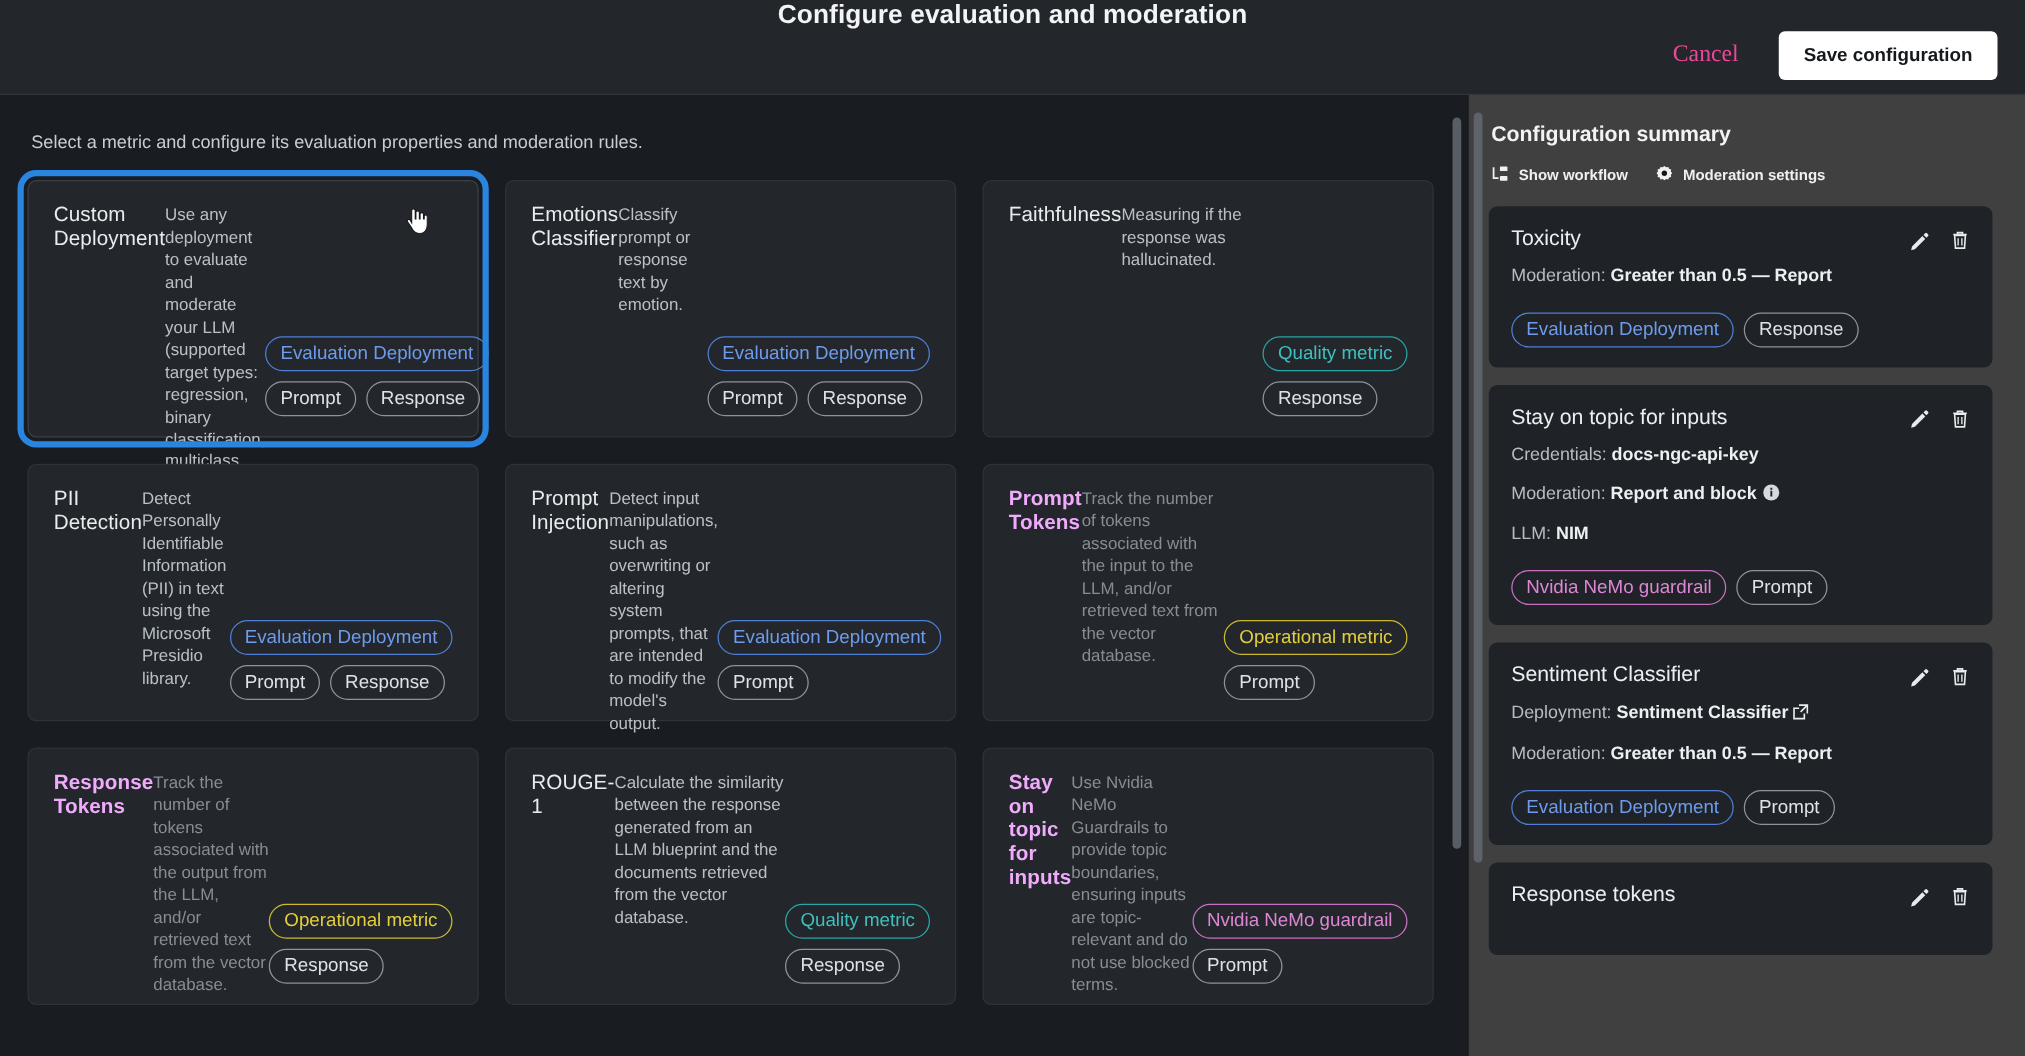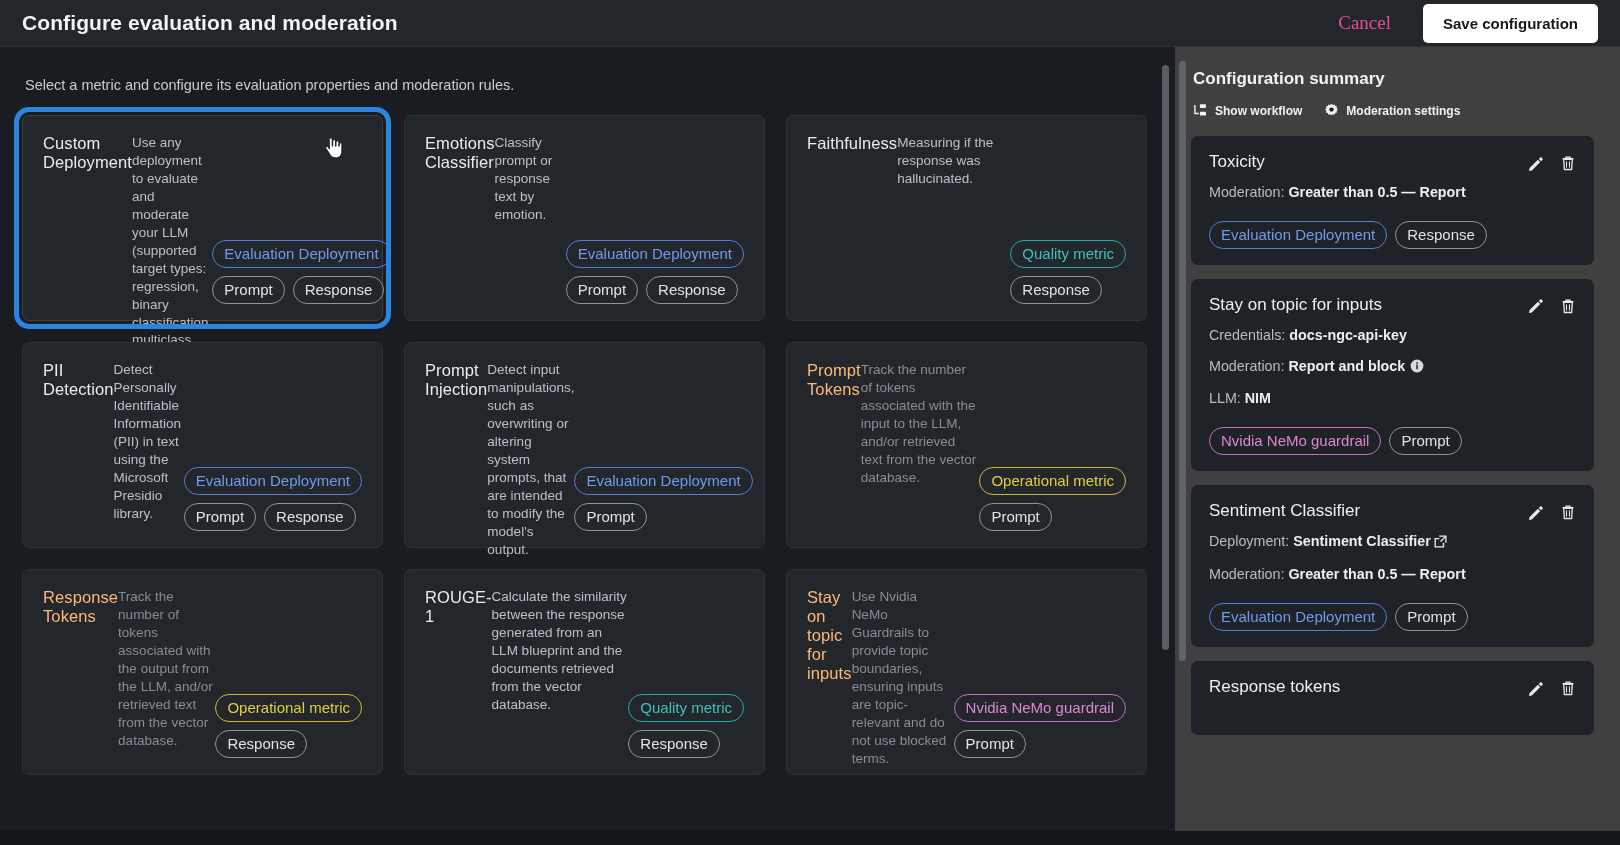--- a/index.html
+++ b/index.html
@@ -7,26 +7,27 @@
     width: 1620px;
     height: 845px;
     background: #14171a;
     font-family: "Liberation Sans", sans-serif;
     overflow: hidden;
   }
 
   
   .header {
     position: relative;
-    height: 47px;
+    height: 76px;
     background: #23272b;
     display: flex;
     align-items: center;
     padding: 0 22px 0 22px;
     border-bottom: 1px solid #31363b;
+    flex-direction: column;
   }
   .header-title {
     font-size: 21px;
     font-weight: bold;
     color: #f2f4f6;
     letter-spacing: 0.1px;
   }
   .header-actions {
     margin-left: auto;
     display: flex;
@@ -92,21 +93,21 @@
     padding: 18px 20px 16px 20px;
     height: 206px;
     display: flex;
     flex-direction: row;
   }
   .card.selected {
     outline: 5px solid #2a85e0;
     outline-offset: 3px;
     border-color: #3a4047;
   }
-  .card.dim .card-title { color: #fdba74; }
+  .card.dim .card-title { color: #f0abfc; font-weight: bold; }
   .card.dim .card-desc  { color: #868d94; }
   .card-title {
     font-size: 16.5px;
     color: #e9ecef;
     font-weight: normal;
     letter-spacing: 0.1px;
   }
   .card-divider {
     height: 1px;
     background: #3a4046;

